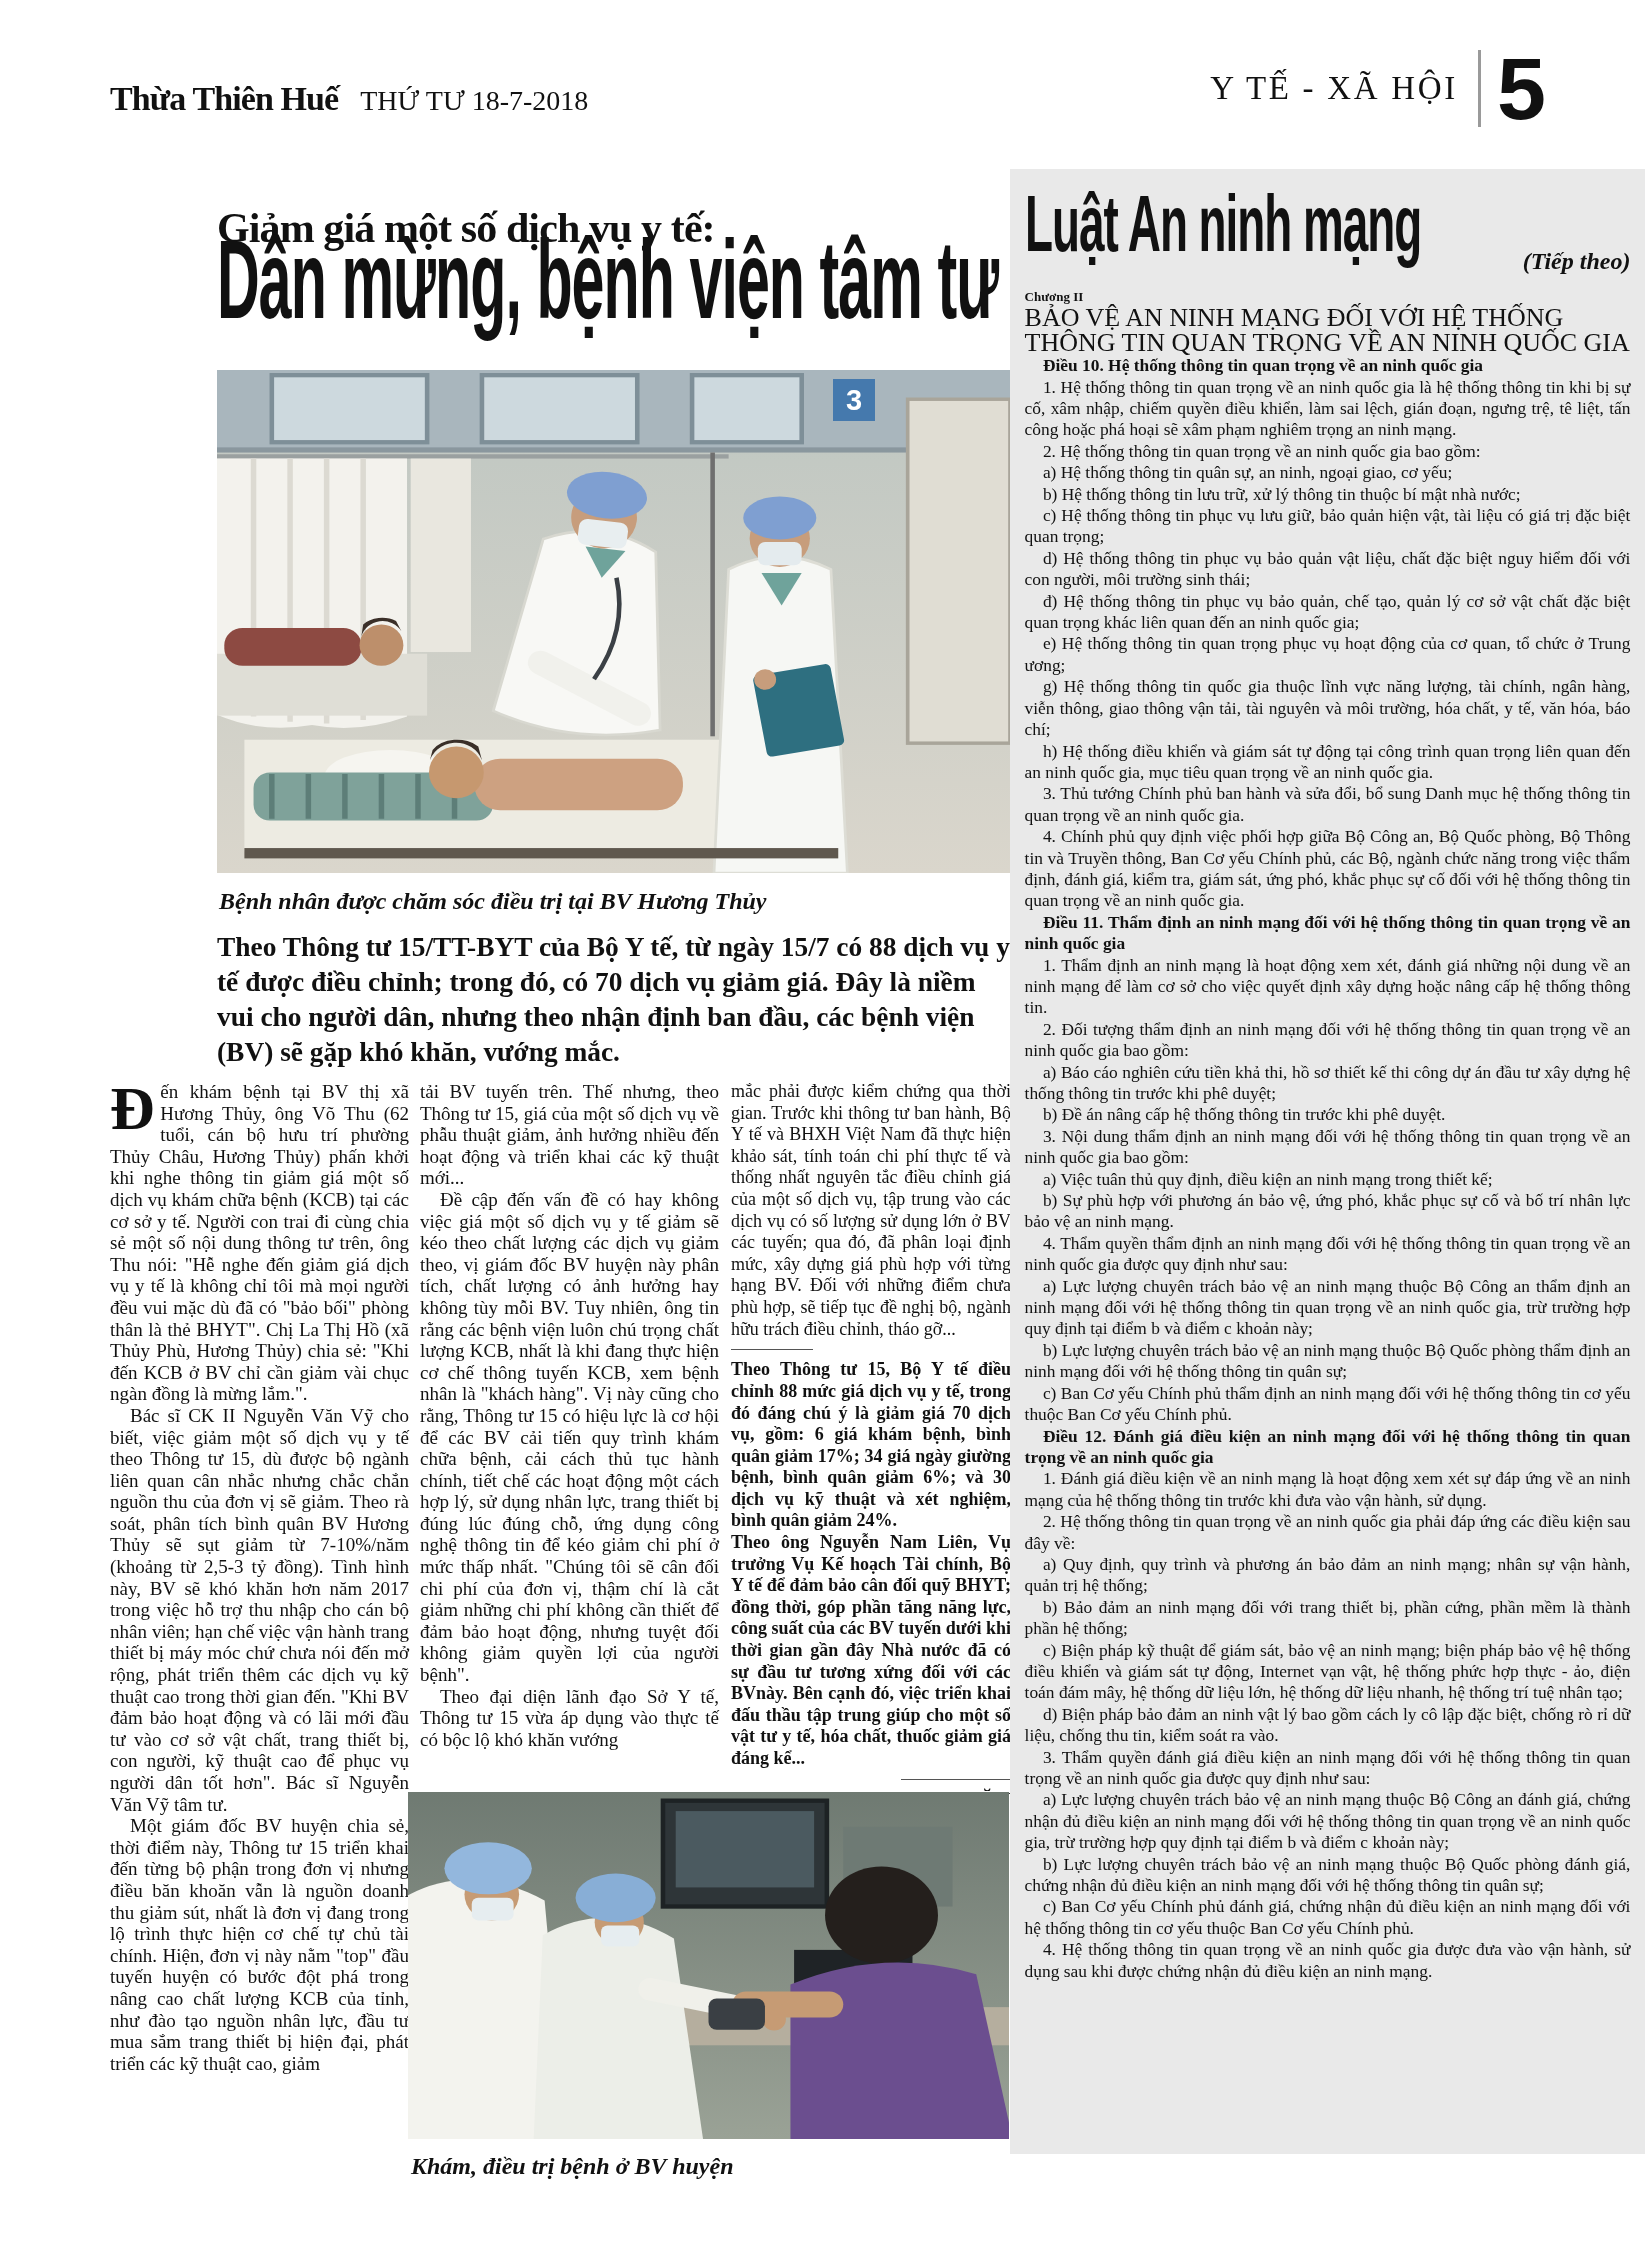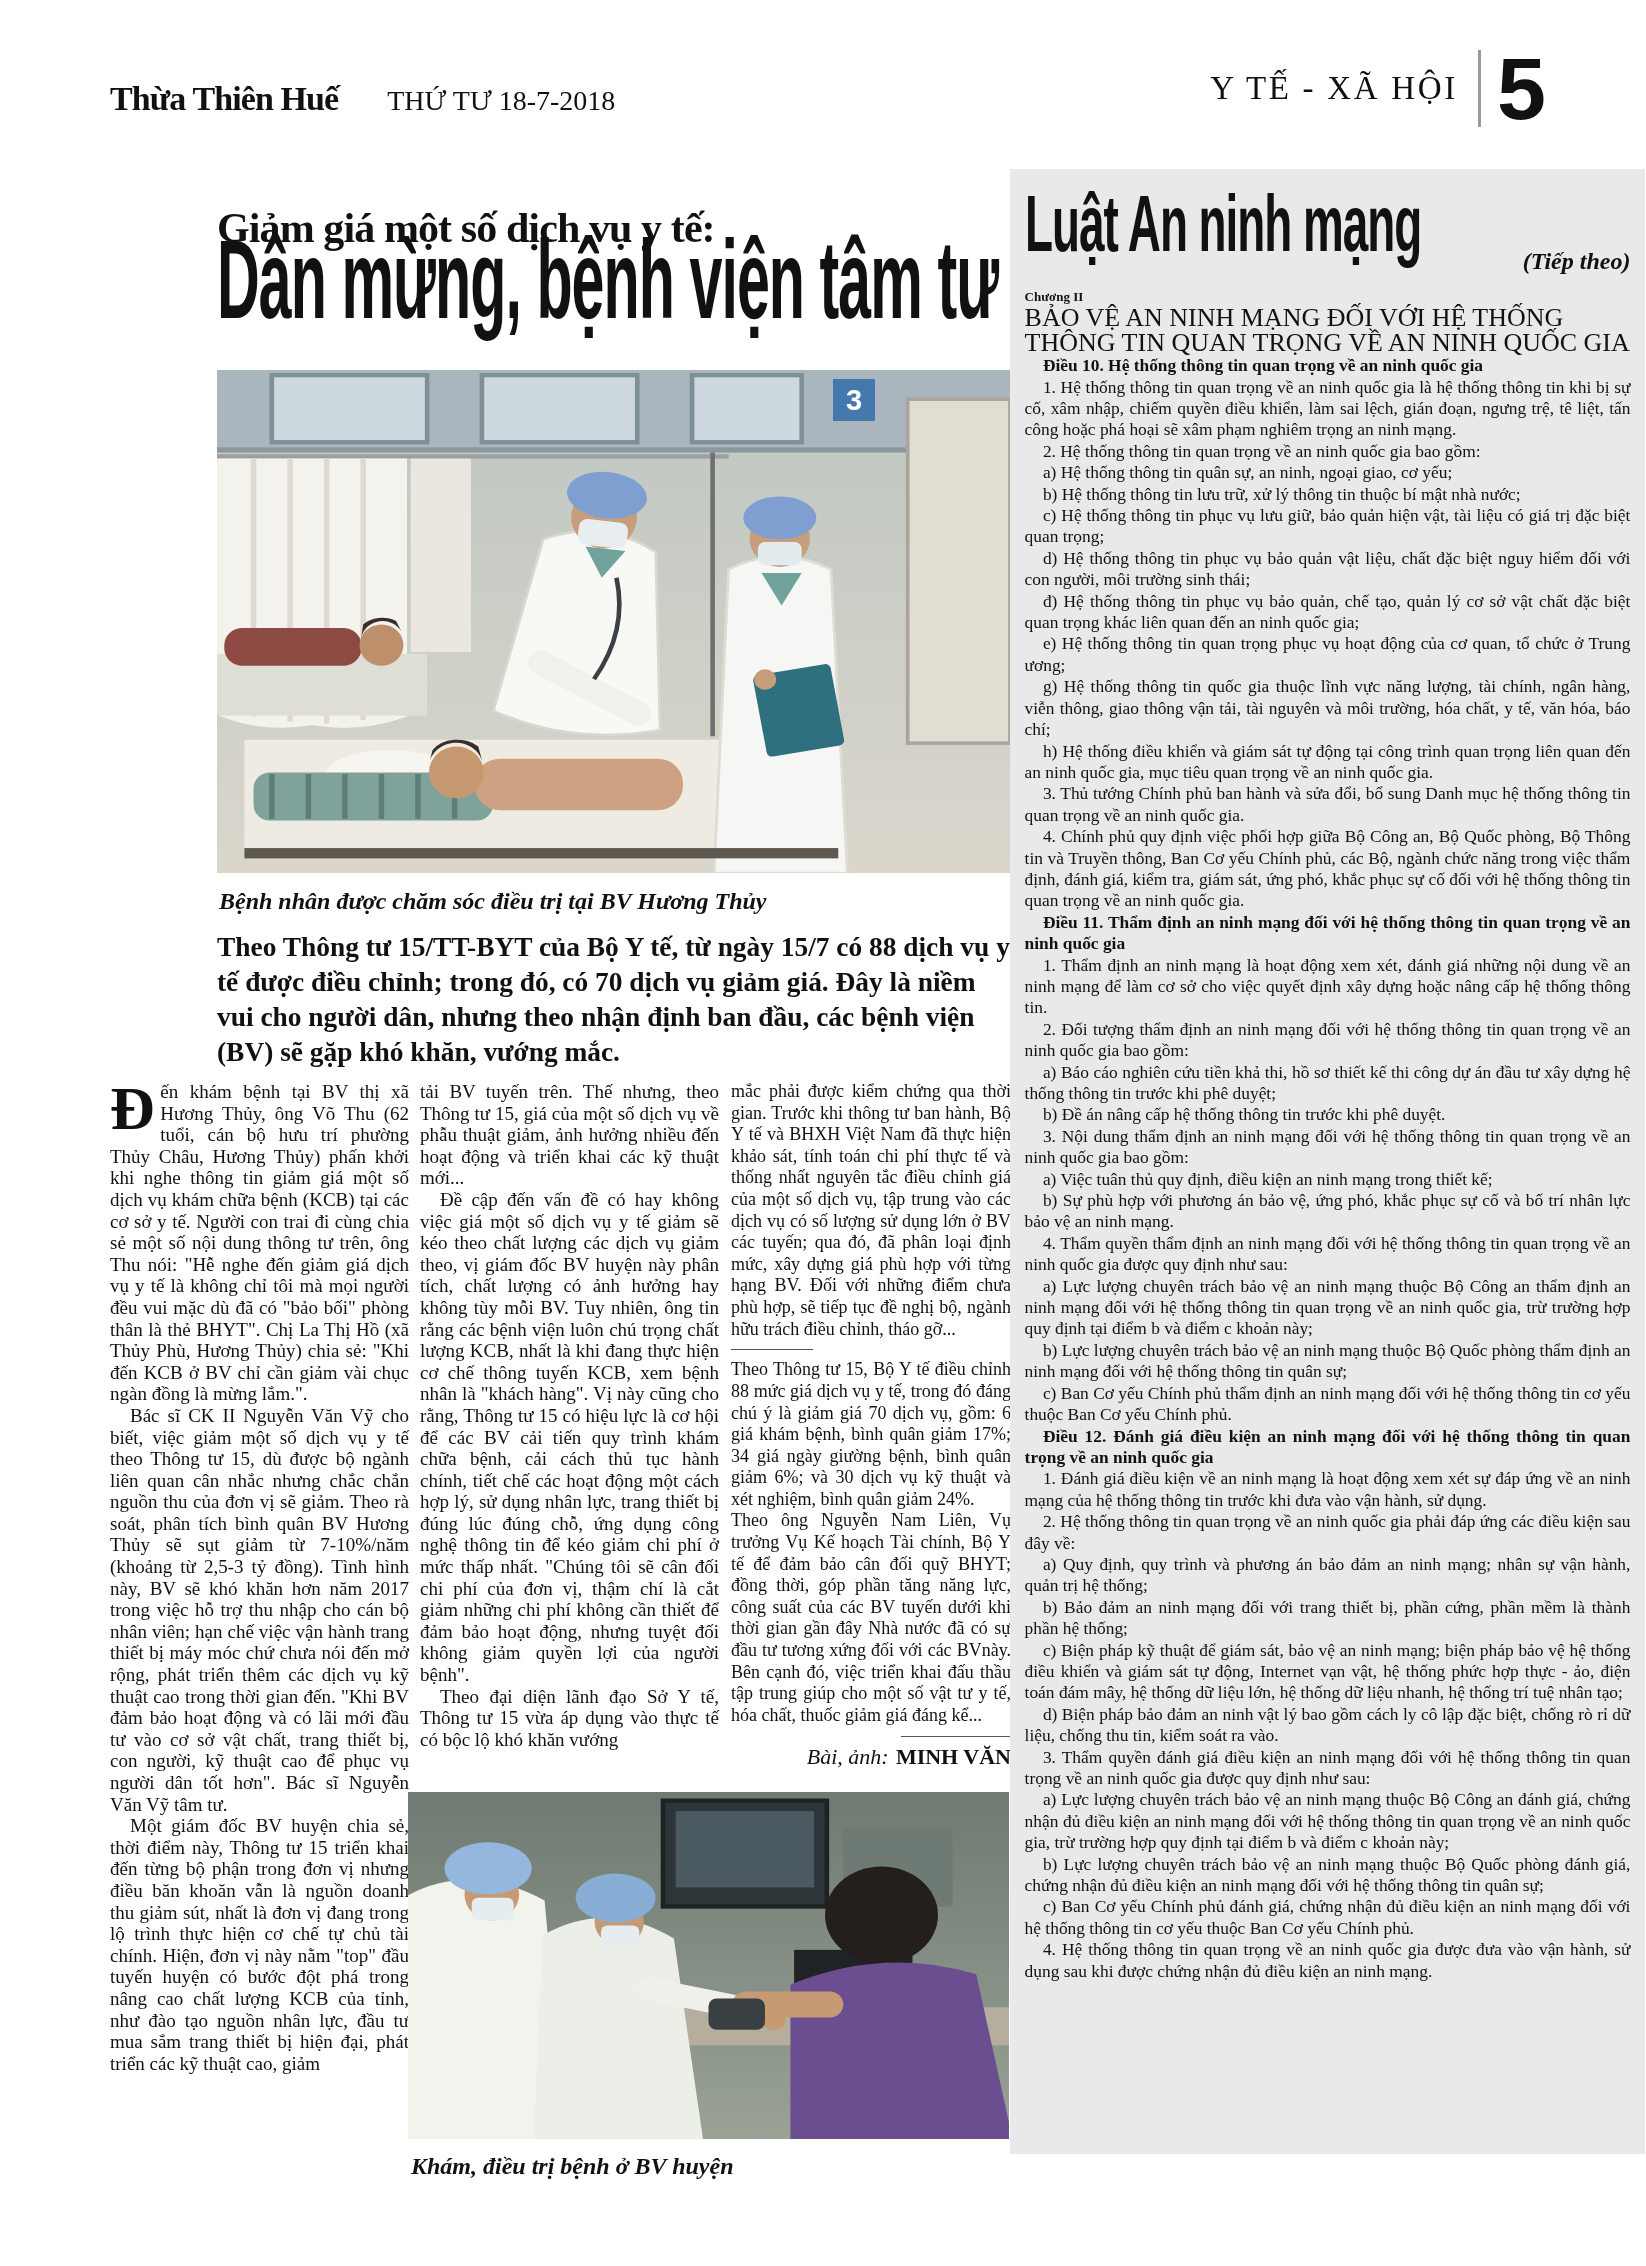--- a/index.html
+++ b/index.html
@@ -1,21 +1,21 @@
 <!DOCTYPE html>
 <html style="font-size:14.6px"><head>
 <meta charset="utf-8">
 <style>
   html,body{margin:0;padding:0;background:#fff;}
   .page{position:relative;width:1647px;height:2267px;background:#fff;overflow:hidden;
         font-family:"Liberation Serif",serif;color:#111;}
   
   .mast-left{position:absolute;left:110px;top:80px;white-space:nowrap;}
   .paper-name{font-weight:bold;font-size:34px;letter-spacing:-0.9px;}
-  .paper-date{font-size:28px;margin-left:49px;}
+  .paper-date{font-size:28px;margin-left:22px;}
   .mast-right{position:absolute;right:101px;top:50px;display:flex;align-items:center;}
   .section-name{font-size:33px;letter-spacing:2.7px;margin-right:20px;line-height:1;}
   .mast-divider{width:2.7px;height:77px;background:#9a9a9a;margin-right:16.4px;}
   .page-num{font-family:"Liberation Sans",sans-serif;font-size:88px;line-height:77px;font-weight:600;}
   
   .kicker{position:absolute;left:217px;top:163px;font-size:42px;font-weight:bold;letter-spacing:-0.9px;margin-top:41px;}
   .headline{position:absolute;left:217px;top:222px;font-family:"Liberation Sans",sans-serif;
             font-weight:bold;font-size:111px;line-height:1.05;letter-spacing:-1.8px;}
   .fitw{display:inline-block;white-space:nowrap;transform-origin:0 0;}
   
@@ -30,21 +30,21 @@
   .caption2{position:absolute;left:411px;top:2145px;width:594px;}
   
   .lead{position:absolute;left:217px;top:930px;width:797px;font-size:27.4px;font-weight:bold;line-height:35px;text-align:left;}
   
   .col{position:absolute;top:1081px;font-size:19px;line-height:21.6px;}
   .col1{left:110px;width:299px;}
   .col2{left:420px;width:299px;}
   .col3{left:731px;width:280px;font-size:18px;}
   .para{margin:0;text-indent:20px;text-align:justify;}
   .para.noindent{text-indent:0;}
-  .para.bold{font-weight:normal;}
+  .para.bold{font-weight:bold;}
   .dropcap{float:left;font-size:62px;line-height:46px;font-weight:bold;padding:3.7px 5.5px 0 0;}
   .para.drop{text-indent:0;}
   .rule{border:none;border-top:1.8px solid #555;margin:9.1px 0;}
   .rule.left{width:82px;}
   .rule.right{width:110px;margin-left:auto;}
   .byline{text-align:right;margin-top:3.7px;font-size:22px;}
   .byline .lbl{font-style:italic;}
   .byline .nm{font-weight:bold;margin-left:7.3px;}
   
   .law-box{position:absolute;left:1010px;top:169px;width:635px;height:1985px;background:#e9e9e9;

